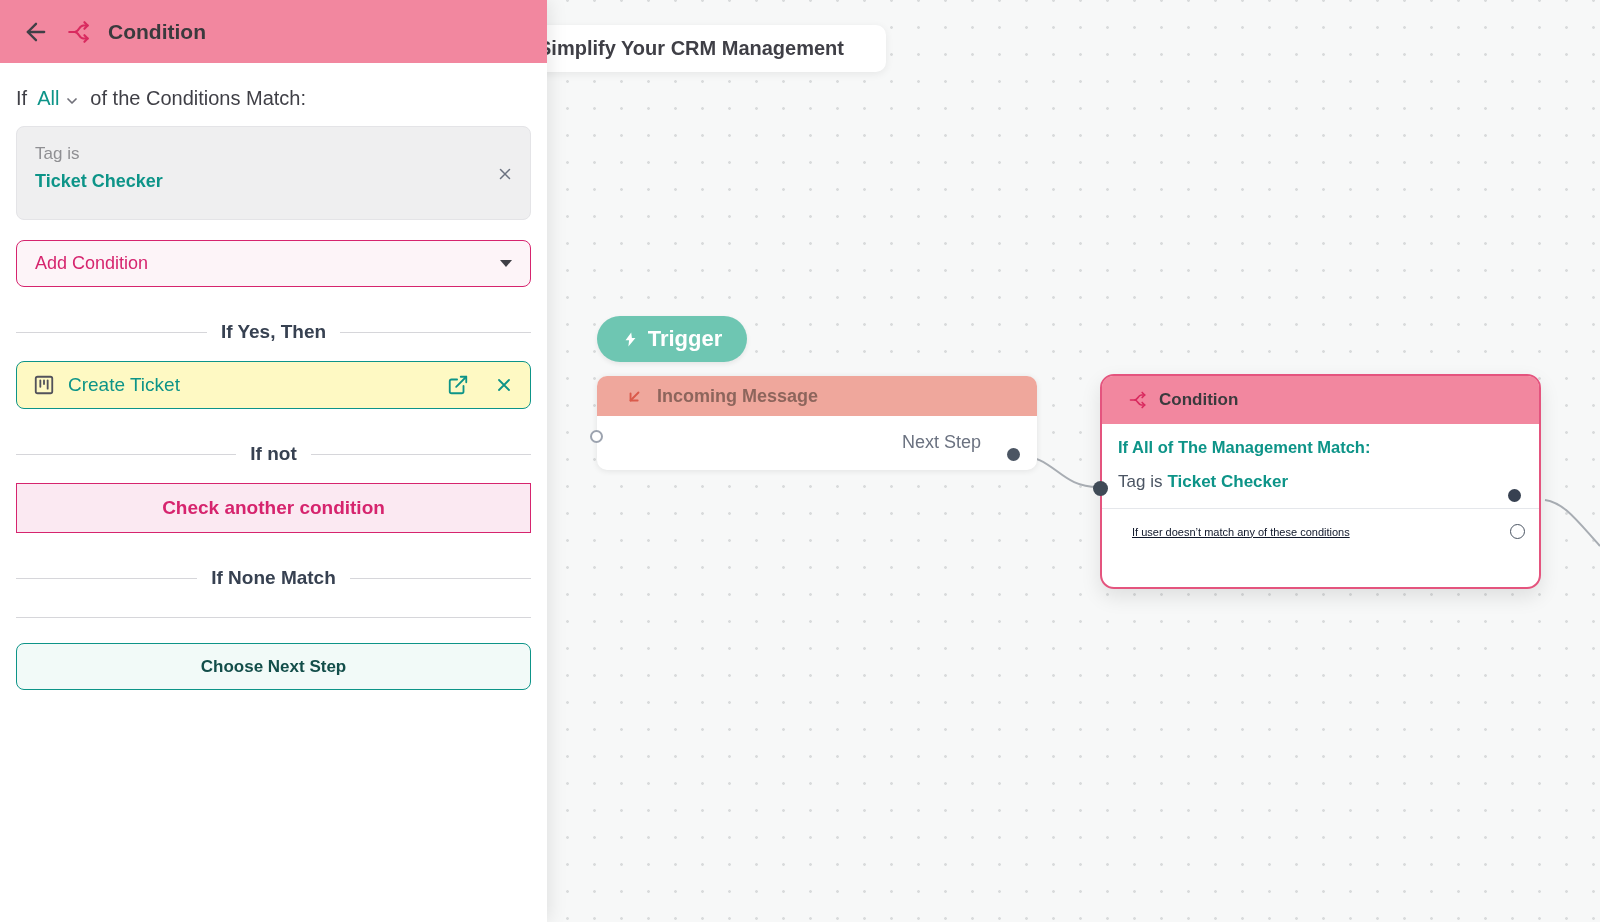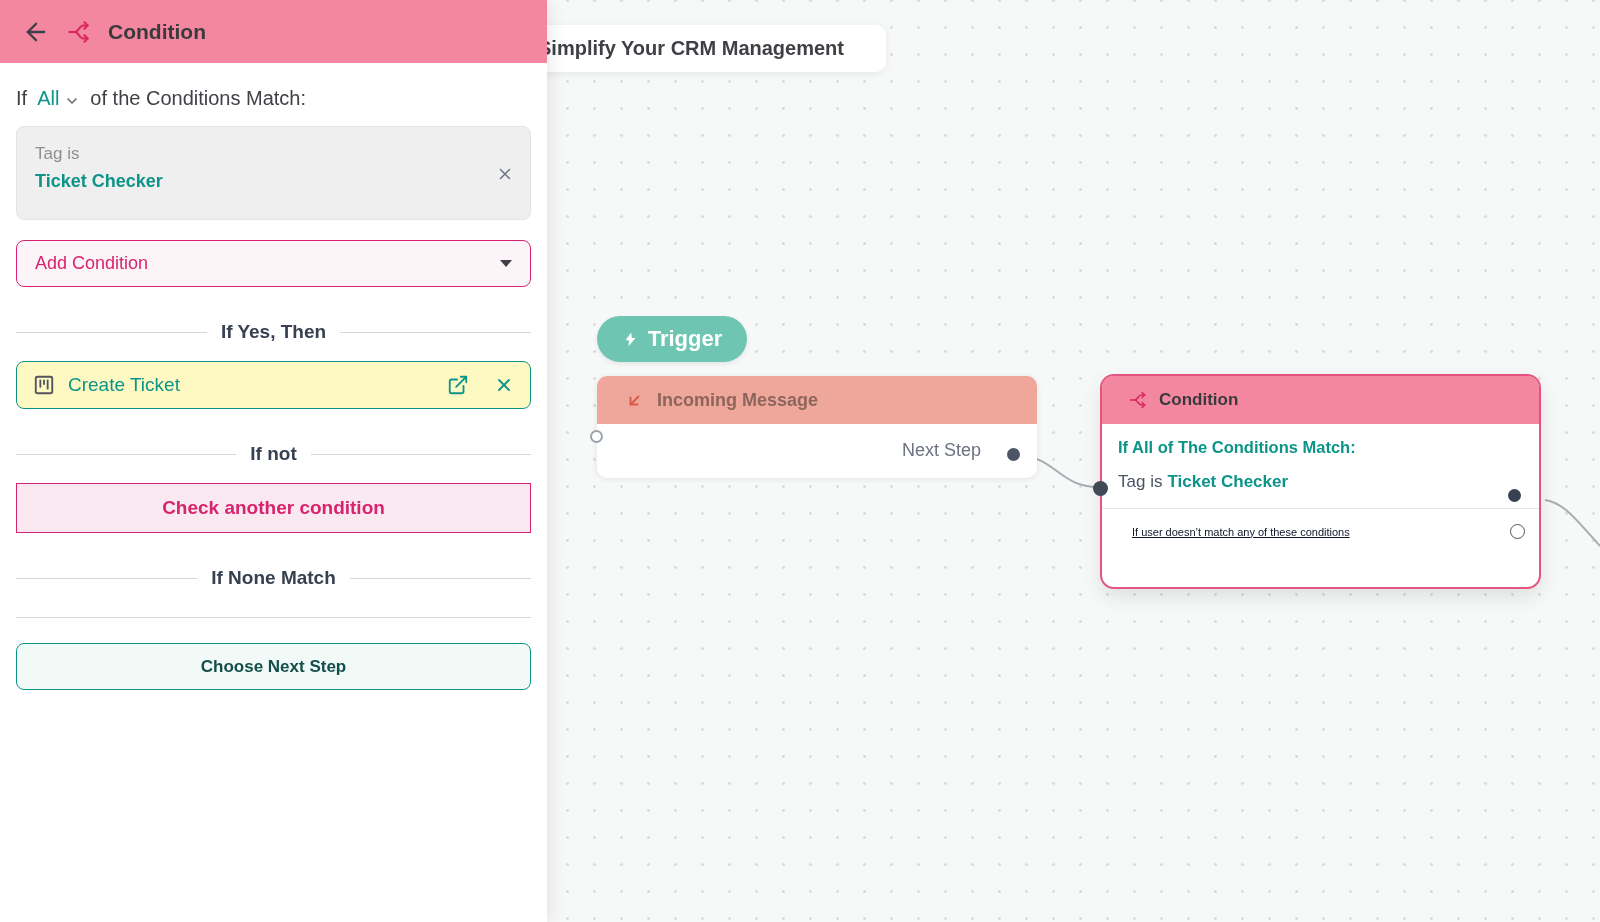--- a/index.html
+++ b/index.html
@@ -17,21 +17,21 @@
     border-radius:10px; box-shadow:0 2px 8px rgba(0,0,0,.07); display:flex; align-items:center;
     justify-content:center; font-size:20px; font-weight:600; color:#3f3f46; z-index:2; white-space:nowrap; }
 
   .trigger-pill { position:absolute; left:597px; top:316px; width:150px; height:46px; border-radius:24px;
     background:#6ec6b2; color:#fff; display:flex; align-items:center; justify-content:center; gap:9px;
     font-size:22px; font-weight:700; z-index:2; cursor:pointer; box-shadow:0 2px 5px rgba(0,0,0,.08); }
   .bolt { width:17px; height:17px; }
 
   .incoming-node { position:absolute; left:597px; top:376px; width:440px; border-radius:10px; background:#fff;
     box-shadow:0 1px 6px rgba(0,0,0,.09); z-index:2; }
-  .incoming-header { height:48px; background:#efa79c; border-radius:10px 10px 0 0; display:flex;
+  .incoming-header { height:40px; background:#efa79c; border-radius:10px 10px 0 0; display:flex;
     align-items:center; gap:13px; padding:0 28px; font-size:18px; font-weight:600; color:#8d655c; }
   .incoming-icon { width:19px; height:19px; color:#da5a4b; }
   .incoming-body { position:relative; height:54px; border-radius:0 0 10px 10px; }
   .next-step { position:absolute; right:56px; top:16px; font-size:18px; color:#6b7280; }
 
   .dot { position:absolute; border-radius:50%; z-index:4; cursor:pointer; }
   .dot-in-hollow { width:13px; height:13px; background:#fff; border:2px solid #9ca3af; left:-7px; top:54px; }
   .dot-out-gray { width:13px; height:13px; background:#4b5563; right:17px; top:72px; }
 
   .cnode { position:absolute; left:1100px; top:374px; width:441px; height:215px; background:#fff;
@@ -135,21 +135,21 @@
         <span class="cnode-icon">
           <svg viewBox="0 0 24 24" fill="none" stroke="currentColor" stroke-width="2" stroke-linecap="round" stroke-linejoin="round">
               <path d="M3 12h5c4 0 4-6 8-6h4"></path>
               <path d="M8 12c4 0 4 6 8 6h4"></path>
               <path d="M17 3l3 3-3 3"></path>
               <path d="M17 15l3 3-3 3"></path>
             </svg>
         </span>
         <span class="cnode-title">Condition</span>
       </div>
-      <div class="cnode-match">If All of The Conditions Match:</div>
+      <div class="cnode-match">If All of The Management Match:</div>
       <div class="cnode-tagrow">
         <span>Tag is</span><span class="cnode-tagval">Ticket Checker</span>
       </div>
       <div class="cnode-div"></div>
       <div class="cnode-fallback">
         <span>If user doesn’t match any of these conditions</span>
         <span class="fallback-circle"></span>
       </div>
       <span class="dot cnode-dot-in"></span>
       <span class="dot cnode-dot-out"></span>

